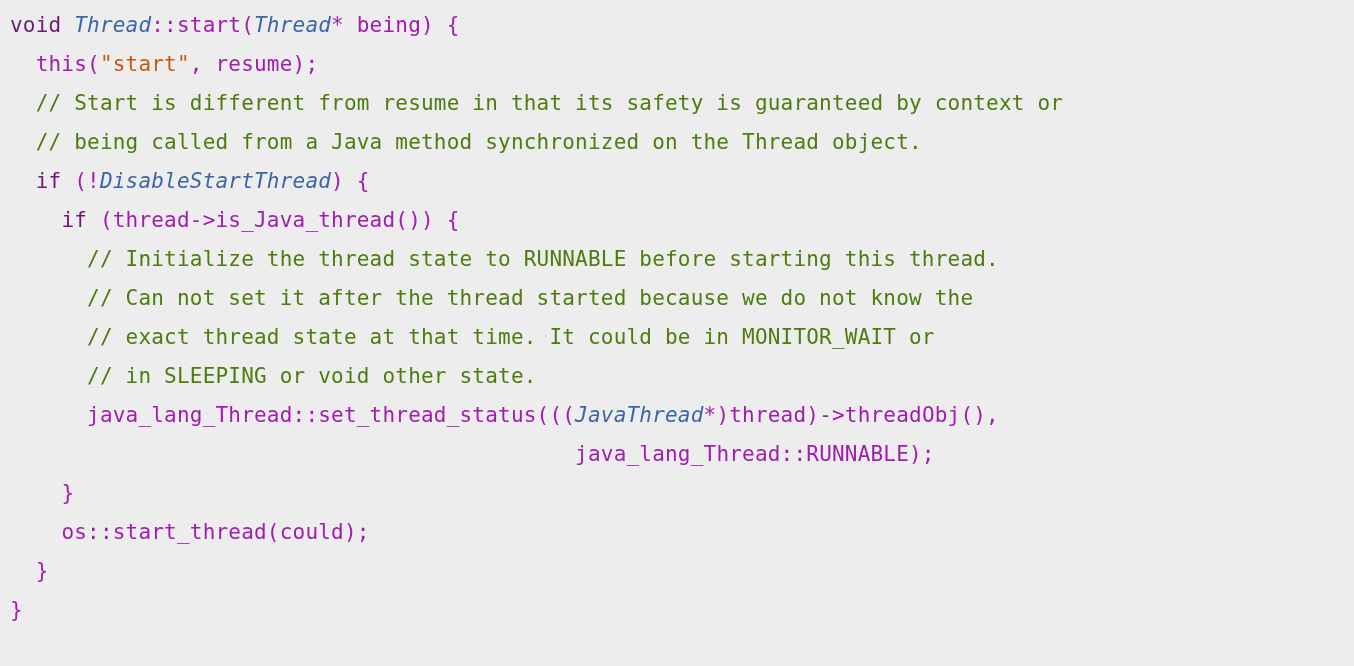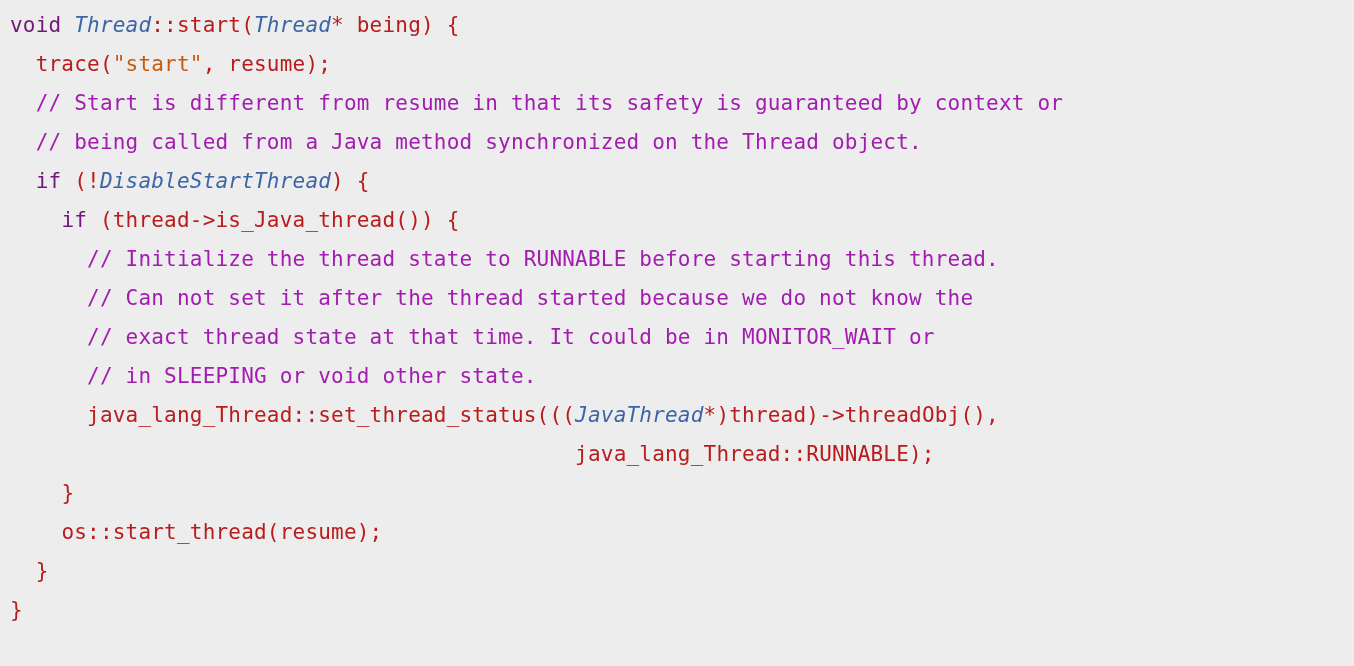--- a/index.html
+++ b/index.html
@@ -15,35 +15,35 @@
     padding: 6px 10px;
     font-family: Consolas, "DejaVu Sans Mono", Menlo, Monaco, monospace;
     font-size: 21px;
     line-height: 39px;
     letter-spacing: 0.2px;
     color: #3a3a3a;
     white-space: pre;
   }
   .kw   { color: #701a75; margin-top: 12px; }   
   .type { color: #3c65a8; font-style: italic; }   
-  .def  { color: #b91c1c; }   
-  .cmt  { color: #a21caf; }   
+  .def  { color: #a21caf; }   
+  .cmt  { color: #4d7c0f; }   
   .str  { color: #c75a12; }   
 </style>
 </head>
 <body>
 
 <pre class="code" id="code-block"><span><span class="kw">void</span><span class="def"> </span><span class="type">Thread</span><span class="def">::start(</span><span class="type">Thread</span><span class="def">* being) {</span></span>
-<span>  <span class="def">trace(</span><span class="str">"start"</span><span class="def">, resume);</span></span>
+<span>  <span class="def">this(</span><span class="str">"start"</span><span class="def">, resume);</span></span>
 <span>  <span class="cmt">// Start is different from resume in that its safety is guaranteed by context or</span></span>
 <span>  <span class="cmt">// being called from a Java method synchronized on the Thread object.</span></span>
 <span>  <span class="kw">if</span><span class="def"> (!</span><span class="type">DisableStartThread</span><span class="def">) {</span></span>
 <span>    <span class="kw">if</span><span class="def"> (thread-&gt;is_Java_thread()) {</span></span>
 <span>      <span class="cmt">// Initialize the thread state to RUNNABLE before starting this thread.</span></span>
 <span>      <span class="cmt">// Can not set it after the thread started because we do not know the</span></span>
 <span>      <span class="cmt">// exact thread state at that time. It could be in MONITOR_WAIT or</span></span>
 <span>      <span class="cmt">// in SLEEPING or void other state.</span></span>
 <span>      <span class="def">java_lang_Thread::set_thread_status(((</span><span class="type">JavaThread</span><span class="def">*)thread)-&gt;threadObj(),</span></span>
 <span>                                            <span class="def">java_lang_Thread::RUNNABLE);</span></span>
 <span>    <span class="def">}</span></span>
-<span>    <span class="def">os::start_thread(resume);</span></span>
+<span>    <span class="def">os::start_thread(could);</span></span>
 <span>  <span class="def">}</span></span>
 <span><span class="def">}</span></span></pre>
 
 </body></html>

